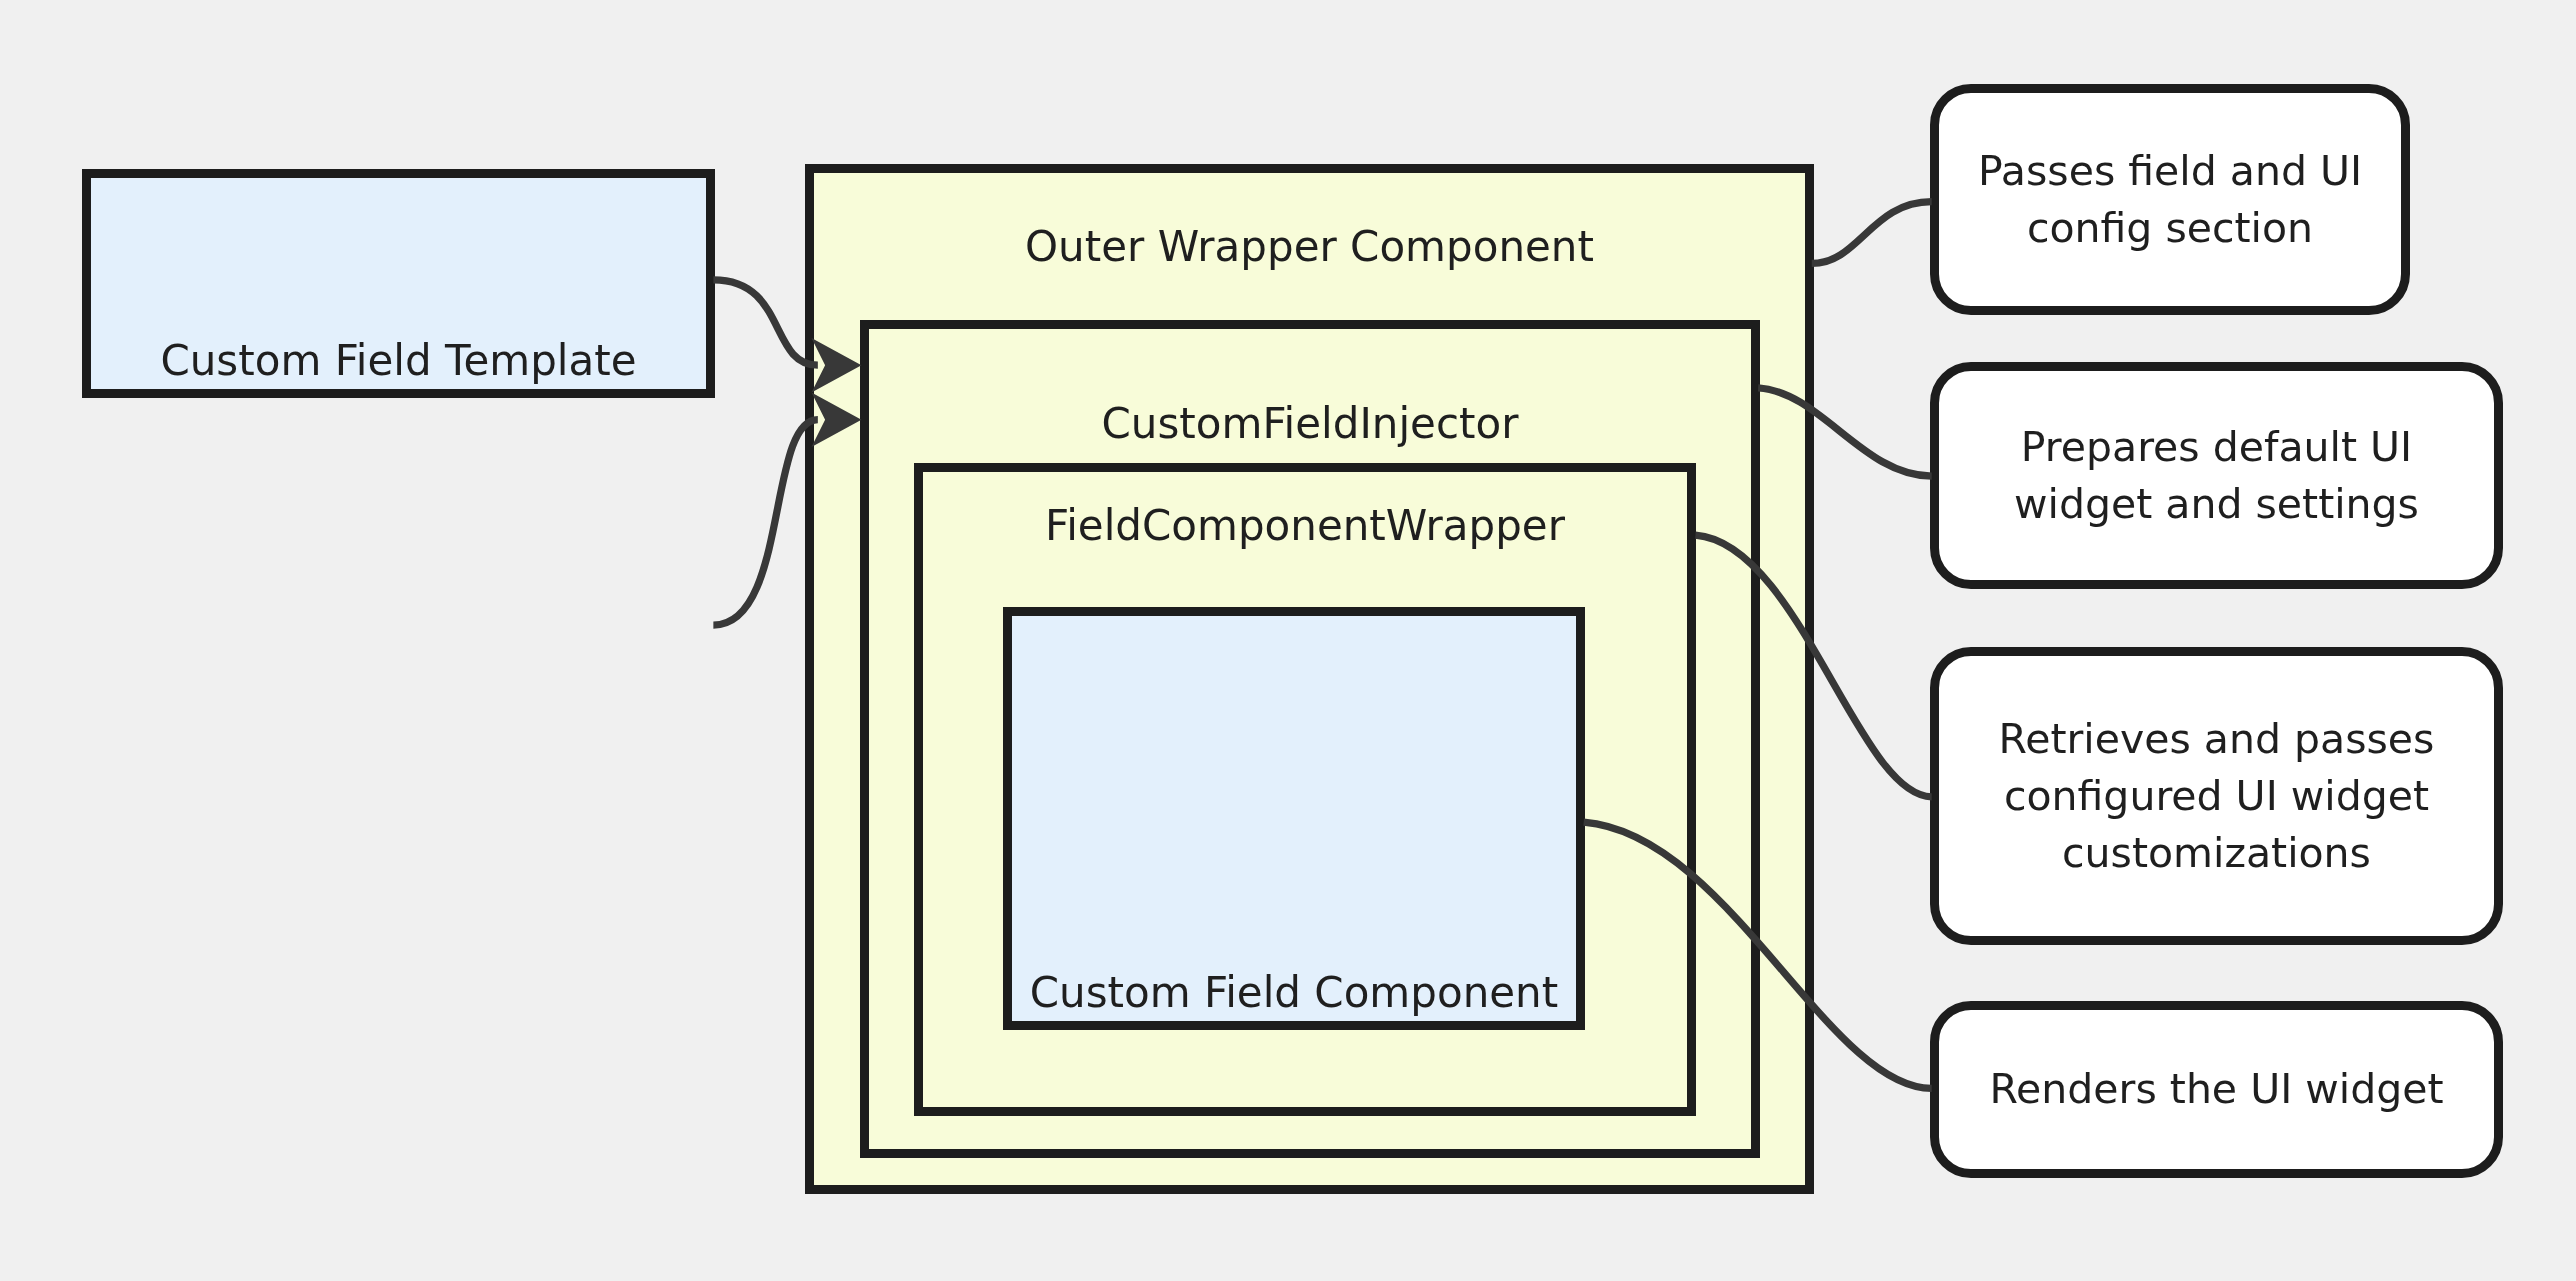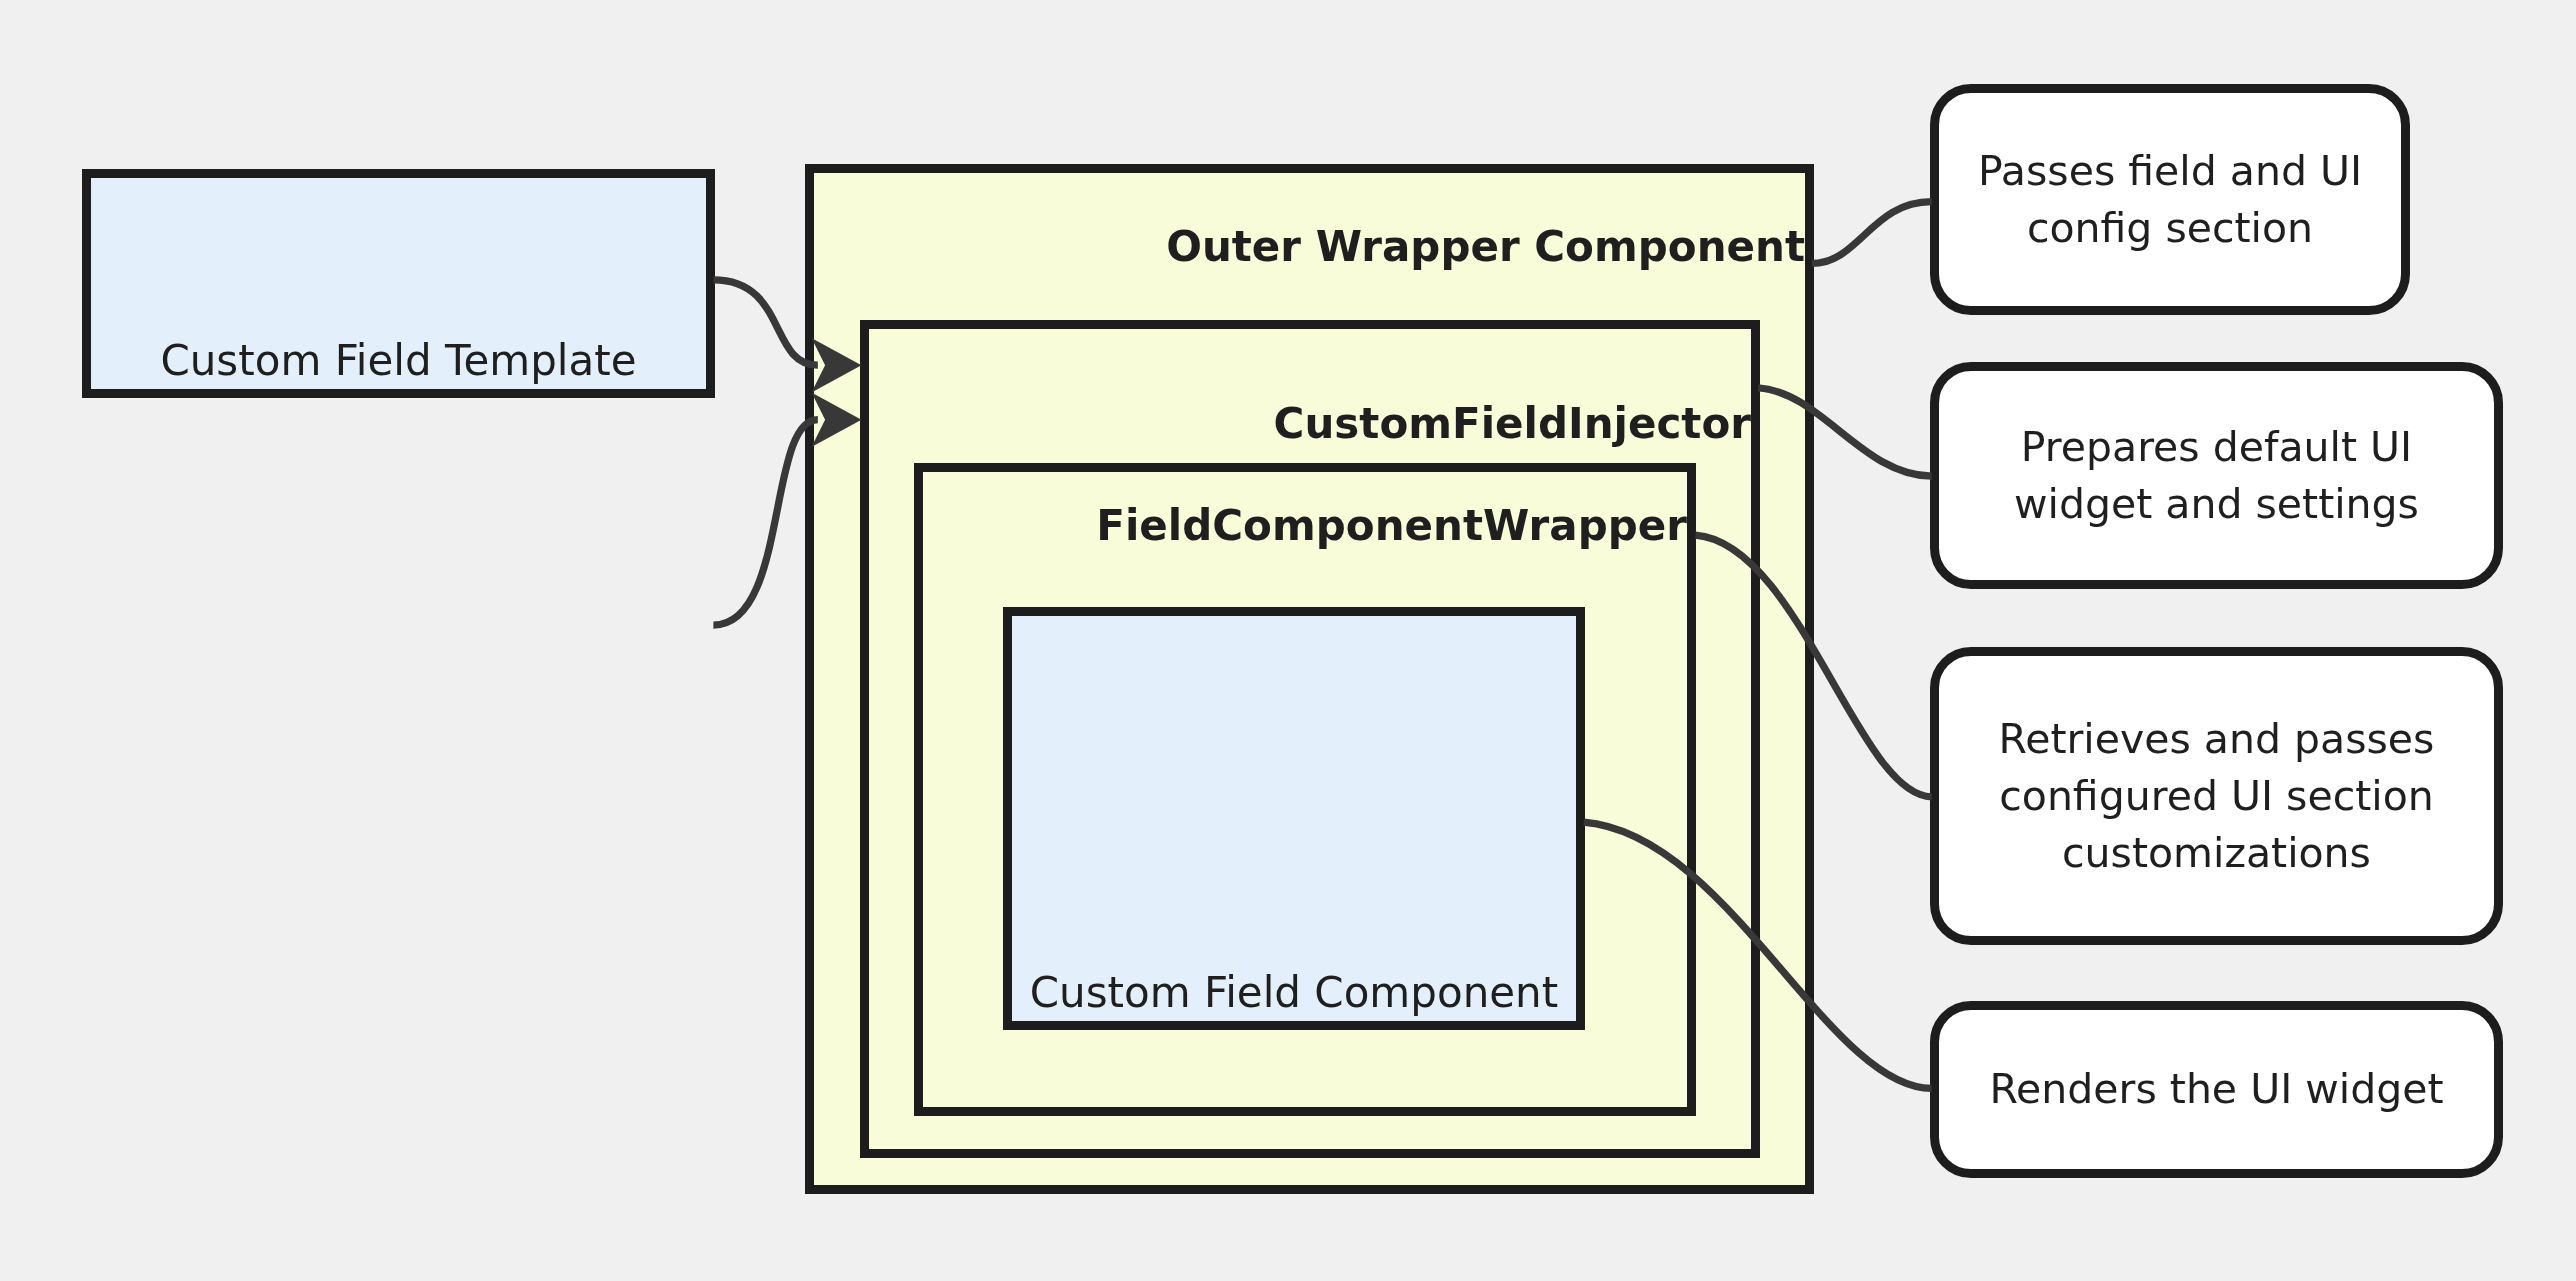--- a/index.html
+++ b/index.html
@@ -38,25 +38,24 @@
   }
   .subgraph {
     position: absolute;
     background: var(--subgraph-fill-yellow);
     border: 9px solid var(--border-color);
   }
   .subgraph-title {
     position: absolute;
     left: 0;
     right: 0;
-    text-align: right;
+    text-align: center;
     font-size: 42px;
     line-height: 56px;
     white-space: nowrap;
-    font-weight: bold;
   }
   .annotation {
     position: absolute;
     background: var(--annotation-fill);
     border: 9px solid var(--border-color);
     border-radius: 41px;
     display: flex;
     align-items: center;
     justify-content: center;
     text-align: center;
@@ -113,21 +112,21 @@
 config section</span>
   </div>
 
   <div class="annotation" style="left:1930px; top:362px; width:573px; height:227px;">
     <span class="label">Prepares default UI
 widget and settings</span>
   </div>
 
   <div class="annotation" style="left:1930px; top:647px; width:573px; height:298px;">
     <span class="label">Retrieves and passes
-configured UI section
+configured UI widget
 customizations</span>
   </div>
 
   <div class="annotation" style="left:1930px; top:1001px; width:573px; height:177px;">
     <span class="label">Renders the UI widget</span>
   </div>
 
   <svg class="edges-layer" viewBox="0 0 2835 1410" xmlns="http://www.w3.org/2000/svg">
     <path d="M 785 308 C 866 308, 846 402, 900 402"></path>
     <polygon points="948,402 893,372 908,402 893,432"></polygon>

